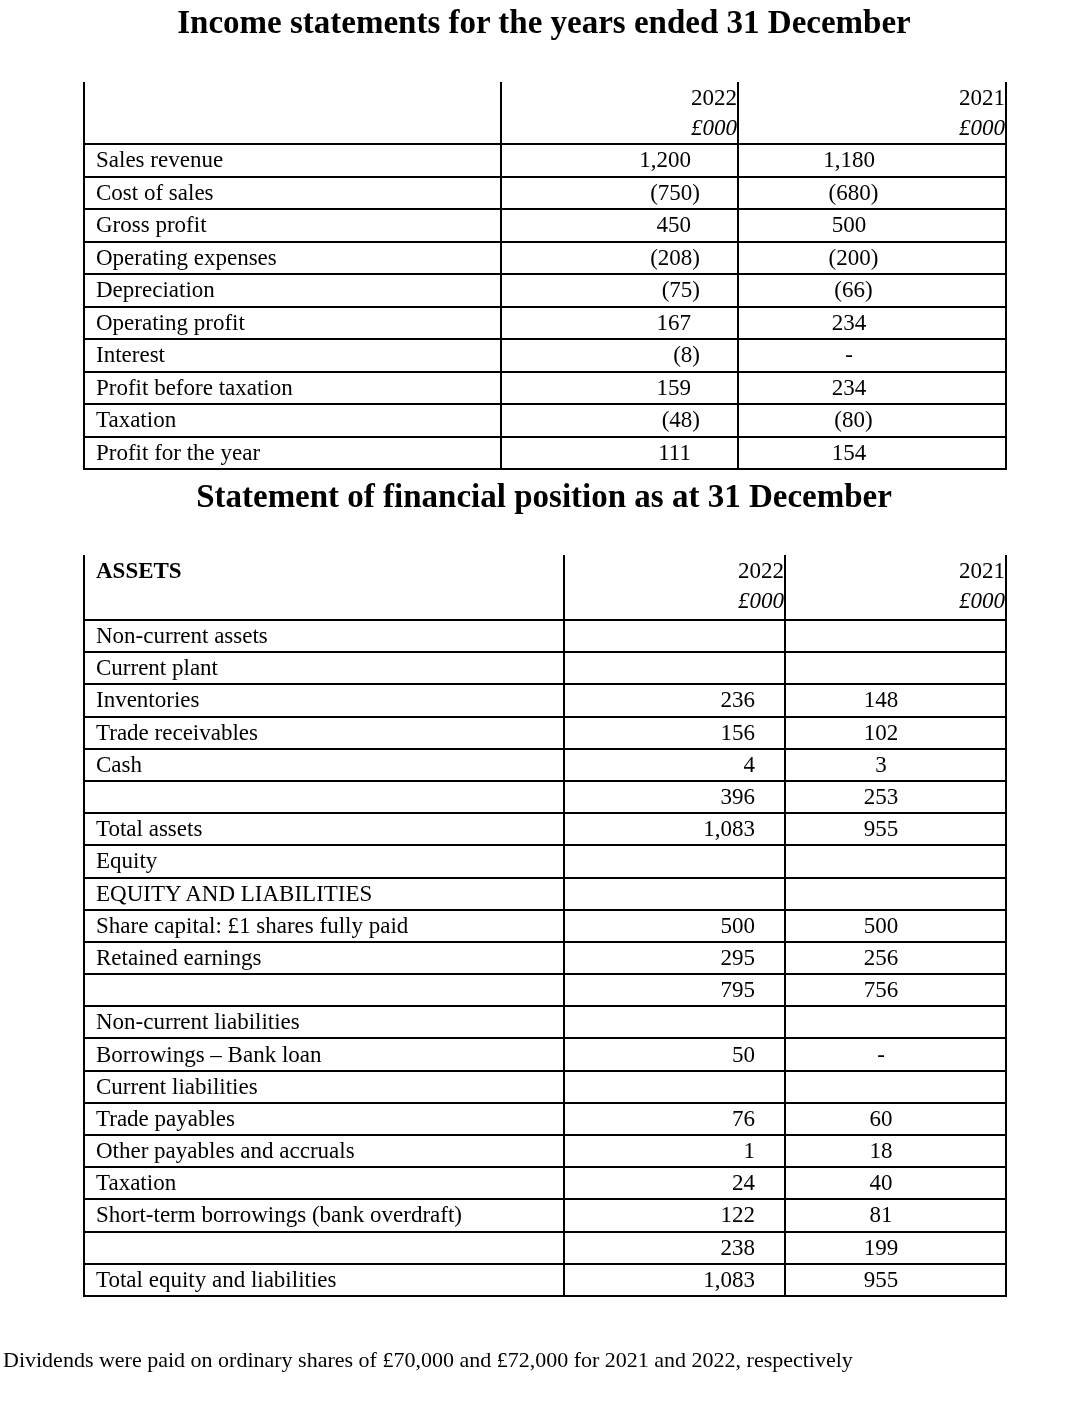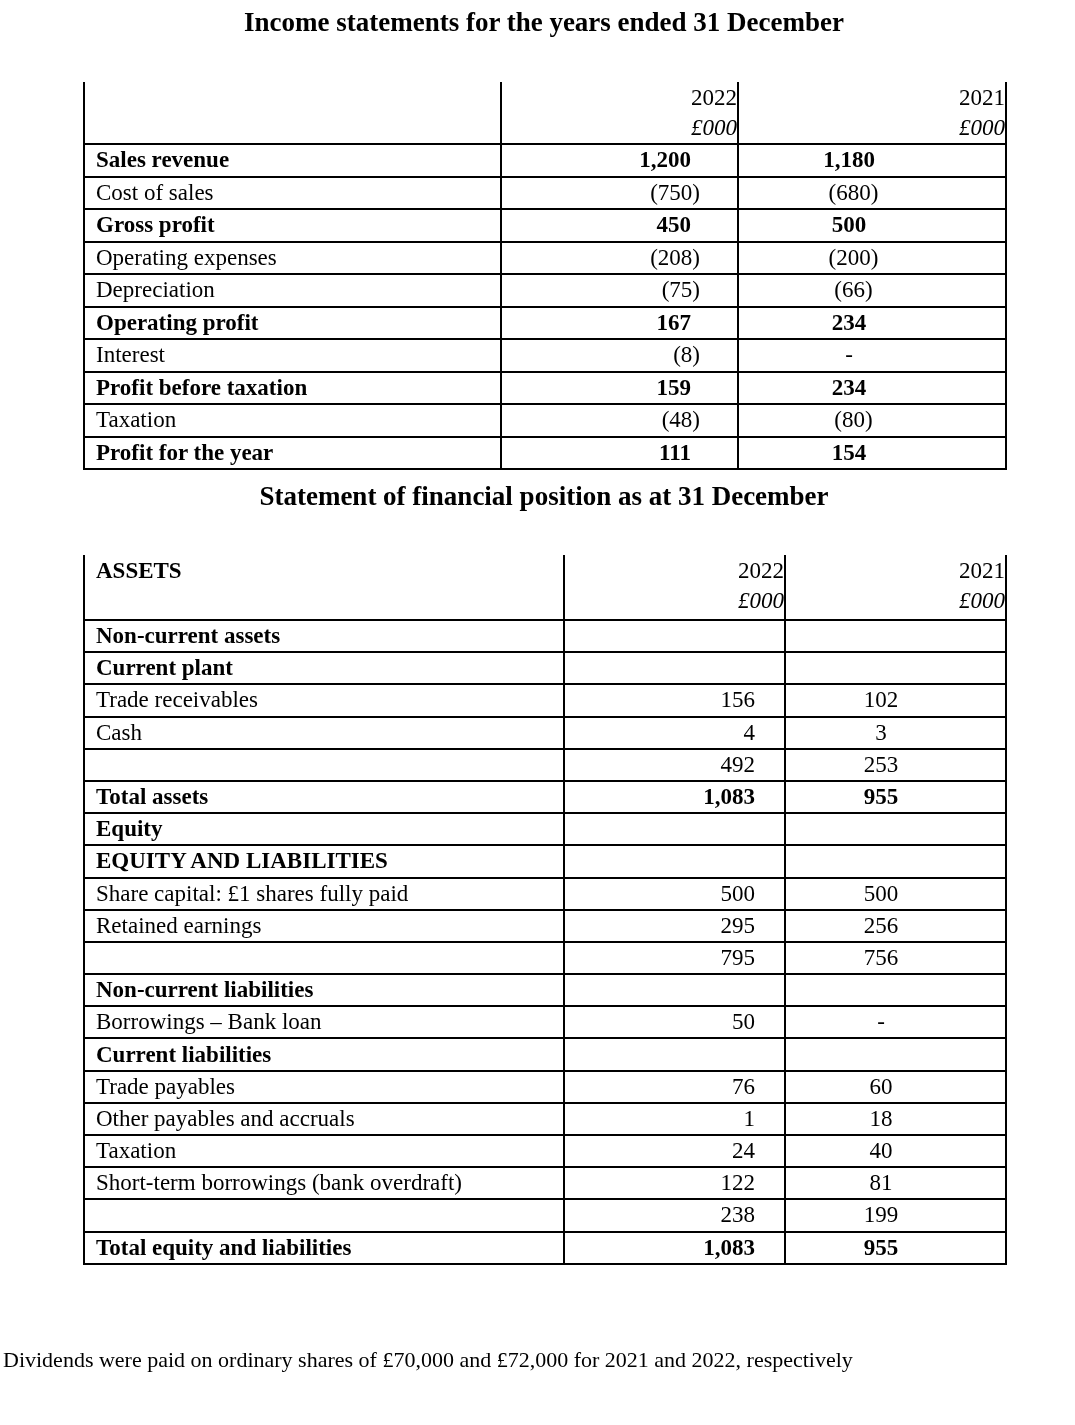--- a/index.html
+++ b/index.html
@@ -5,21 +5,21 @@
   * { margin:0; padding:0; box-sizing:border-box; }
   html,body { background:#ffffff; }
   body {
     width:1075px; height:1425px; overflow:hidden;
     color:#000; font-family:"Liberation Serif","DejaVu Serif",serif;
   }
   .page { position:relative; width:1075px; height:1425px; background:#fff; }
 
   .doc-title {
     position:absolute; left:83px; width:922px;
-    text-align:center; font-weight:bold; font-size:27px; line-height:30px;
+    text-align:center; font-weight:bold; font-size:33px; line-height:30px;
     white-space:nowrap;
   }
   #title-income { top:7px; }
   #title-sofp   { top:481px; }
 
   table.fin {
     position:absolute; left:83px; width:922px;
     border-collapse:collapse; table-layout:fixed;
     font-size:23px;
   }
@@ -44,21 +44,21 @@
   #table-sofp   tbody td { height:32.2px; }
 
   .lbl { text-align:left; padding-left:11px; }
   .num { text-align:right; }
   #table-income td.num { padding-right:46px; }
   #table-sofp   td.num { padding-right:29px; }
   th.num { text-align:right; }
 
   .unit { font-style:italic; font-weight:normal; }
   .corner { font-weight:bold; }
-  tr.bold td { font-weight:bold;margin-top:36px; }
+  tr.bold td { font-weight:normal;margin-top:36px; }
   span.paren { display:inline-block; margin-right:-9px; }
 
   .footnote {
     position:absolute; top:1343px; left:3px; width:1072px;
     font-size:22px; line-height:34px; white-space:nowrap; overflow:hidden;
   }
 </style>
 </head>
 <body>
 
@@ -165,32 +165,37 @@
           <td class="lbl">Non-current assets</td>
           <td class="num"><span></span></td>
           <td class="num"><span></span></td>
         </tr>
         <tr class="bold">
           <td class="lbl">Current plant</td>
           <td class="num"><span></span></td>
           <td class="num"><span></span></td>
         </tr>
         <tr>
+          <td class="lbl">Inventories</td>
+          <td class="num"><span>236</span></td>
+          <td class="num"><span>148</span></td>
+        </tr>
+        <tr>
           <td class="lbl">Trade receivables</td>
           <td class="num"><span>156</span></td>
           <td class="num"><span>102</span></td>
         </tr>
         <tr>
           <td class="lbl">Cash</td>
           <td class="num"><span>4</span></td>
           <td class="num"><span>3</span></td>
         </tr>
         <tr>
           <td class="lbl"></td>
-          <td class="num"><span>492</span></td>
+          <td class="num"><span>396</span></td>
           <td class="num"><span>253</span></td>
         </tr>
         <tr class="bold">
           <td class="lbl">Total assets</td>
           <td class="num"><span>1,083</span></td>
           <td class="num"><span>955</span></td>
         </tr>
         <tr class="bold">
           <td class="lbl">Equity</td>
           <td class="num"><span></span></td>

